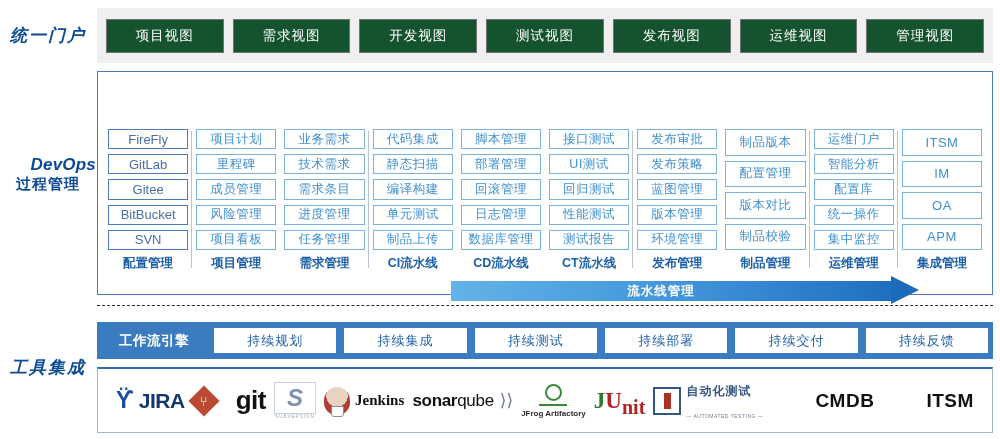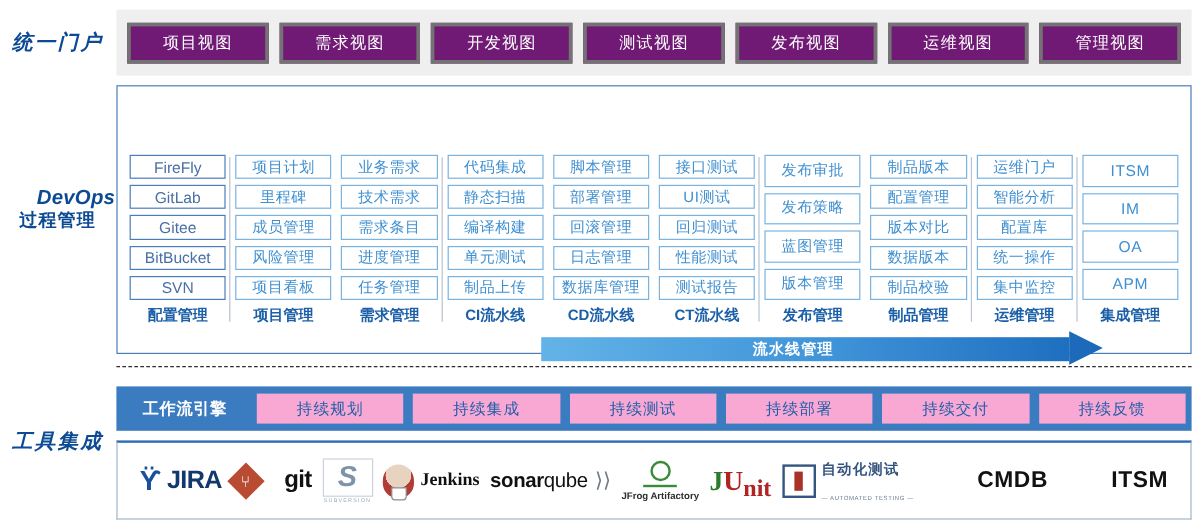--- a/index.html
+++ b/index.html
@@ -34,26 +34,26 @@
     position: absolute; left: 97px; top: 8px;
     width: 896px; height: 55px;
     background: #efefef;
     display: flex; align-items: center;
     padding: 0 9px;
     gap: 9px;
   }
   .portal-btn {
     flex: 1 1 0;
     height: 34px;
-    background: #701a75;
+    background: #14532d;
     color: #ffffff;
     font-size: 13.5px;
     display: flex; align-items: center; justify-content: center;
     letter-spacing: 1px;
-    border: 3px solid #737373;
+    border: 1px solid #737373;
   }
 
   
   #devops-panel {
     position: absolute; left: 97px; top: 71px;
     width: 896px; height: 224px;
     border: 1px solid #4a7ebb;
     background: #ffffff;
   }
   #devops-grid {
@@ -160,21 +160,21 @@
     width: 104px;
     color: #ffffff;
     font-size: 13.5px;
     font-weight: bold;
     text-align: center;
     letter-spacing: 0.5px;
   }
   .wf-item {
     flex: 1 1 0;
     height: 25px;
-    background: #f9a8d4;
+    background: #ffffff;
     color: #1f5fa8;
     font-size: 13px;
     display: flex; align-items: center; justify-content: center;
     letter-spacing: 1px;
   }
 
   #logo-box {
     position: absolute; left: 97px; top: 367px;
     width: 896px; height: 66px;
     border: 1px solid #9fb6cd;
@@ -197,21 +197,21 @@
   .git-diamond {
     width: 22px; height: 22px;
     background: #b84b32;
     transform: rotate(45deg);
     display: flex; align-items: center; justify-content: center;
   }
   .git-diamond i {
     transform: rotate(-45deg);
     color: #ffffff; font-size: 13px; font-style: normal; line-height: 1;
   }
-  .git-text { color: #111111; font-size: 20px; letter-spacing: -0.5px; margin-left: 16px; }
+  .git-text { color: #111111; font-size: 26px; letter-spacing: -0.5px; margin-left: 16px; }
   
   .svn-mark {
     width: 42px; height: 32px;
     border: 1px solid #c9d3dc;
     display: flex; align-items: center; justify-content: center;
     color: #7d93aa; font-size: 24px; font-weight: bold; font-style: italic;
     line-height: 1;
   }
   .svn-sub { color: #9aa9b8; font-size: 4.5px; letter-spacing: 1px; text-align: center; }
   
@@ -342,27 +342,27 @@
       <div class="cell">回归测试</div>
       <div class="cell">性能测试</div>
       <div class="cell">测试报告</div>
     </div>
 
     <div class="col sep">
       <div class="cell">发布审批</div>
       <div class="cell">发布策略</div>
       <div class="cell">蓝图管理</div>
       <div class="cell">版本管理</div>
+      <div class="cell">环境管理</div>
     </div>
 
     <div class="col">
       <div class="cell">制品版本</div>
       <div class="cell">配置管理</div>
       <div class="cell">版本对比</div>
-      <div class="cell">数据版本</div>
       <div class="cell">制品校验</div>
     </div>
 
     <div class="col sep">
       <div class="cell">运维门户</div>
       <div class="cell">智能分析</div>
       <div class="cell">配置库</div>
       <div class="cell">统一操作</div>
       <div class="cell">集中监控</div>
     </div>

